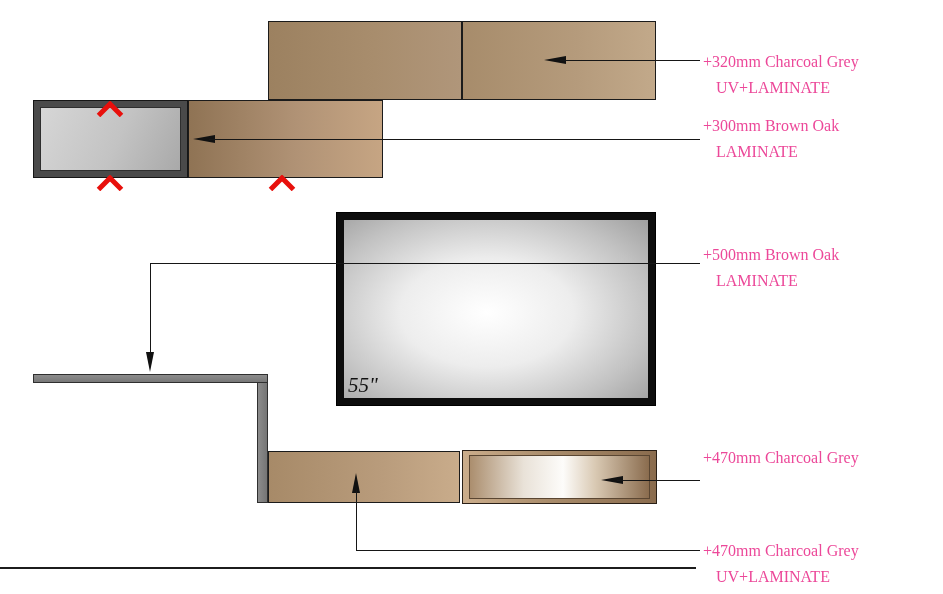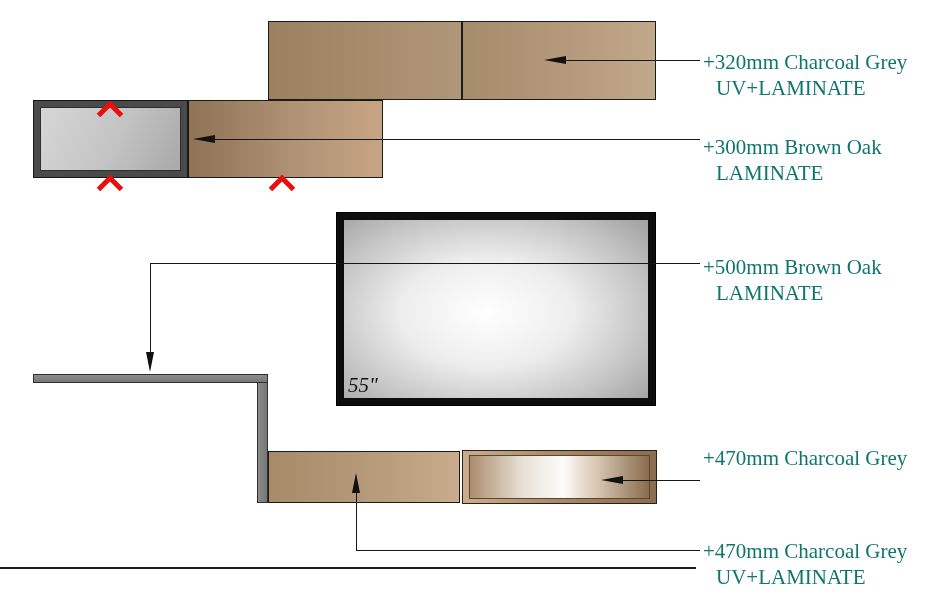--- a/index.html
+++ b/index.html
@@ -35,21 +35,21 @@
   .lead{background:#161616;}
   .lead-h{height:1.5px;}
   .lead-v{width:1.5px;}
   .floor{background:#1c1c1c;height:2px;}
   
   .arr{width:0;height:0;}
   .arr-left{border-top:4px solid transparent;border-bottom:4px solid transparent;border-right:22px solid #111;}
   .arr-down{border-left:4px solid transparent;border-right:4px solid transparent;border-top:20px solid #111;}
   .arr-up{border-left:4px solid transparent;border-right:4px solid transparent;border-bottom:20px solid #111;}
   
-  .ann{position:absolute;left:703px;font-size:21px;line-height:26px;white-space:nowrap;color:#0f766e;}
+  .ann{position:absolute;left:703px;font-size:16px;line-height:26px;white-space:nowrap;color:#ec4899;}
   .ann .indent{padding-left:13px;}
   .chev{position:absolute;}
 </style>
 </head>
 <body>
 
 <div id="canvas">
 
   <div class="abs panel wood-a" style="left:268px;top:21px;width:194px;height:79px;"></div>
   <div class="abs panel wood-b" style="left:462px;top:21px;width:194px;height:79px;"></div>
@@ -99,26 +99,26 @@
 
   <div class="abs arr arr-up" style="left:352px;top:473px;"></div>
   <div class="abs lead lead-v" style="left:355.5px;top:490px;height:61px;"></div>
   <div class="abs lead lead-h" style="left:356px;top:549.5px;width:344px;"></div>
 
   <div class="ann" style="top:49px;">
     <div>+320mm Charcoal Grey</div>
     <div class="indent">UV+LAMINATE</div>
   </div>
 
-  <div class="ann" style="top:134px;">
+  <div class="ann" style="top:113px;">
     <div>+300mm Brown Oak</div>
     <div class="indent">LAMINATE</div>
   </div>
 
-  <div class="ann" style="top:254px;">
+  <div class="ann" style="top:242px;">
     <div>+500mm Brown Oak</div>
     <div class="indent">LAMINATE</div>
   </div>
 
   <div class="ann" style="top:445px;">
     <div>+470mm Charcoal Grey</div>
   </div>
 
   <div class="ann" style="top:538px;">
     <div>+470mm Charcoal Grey</div>

